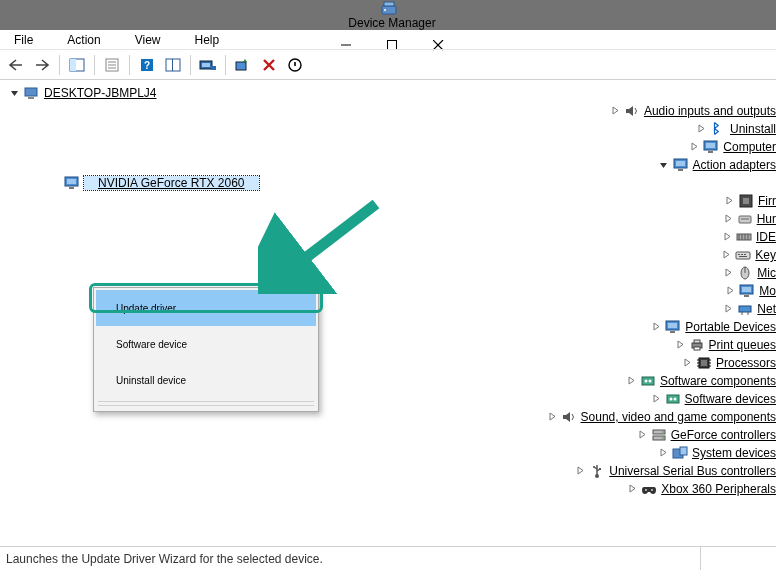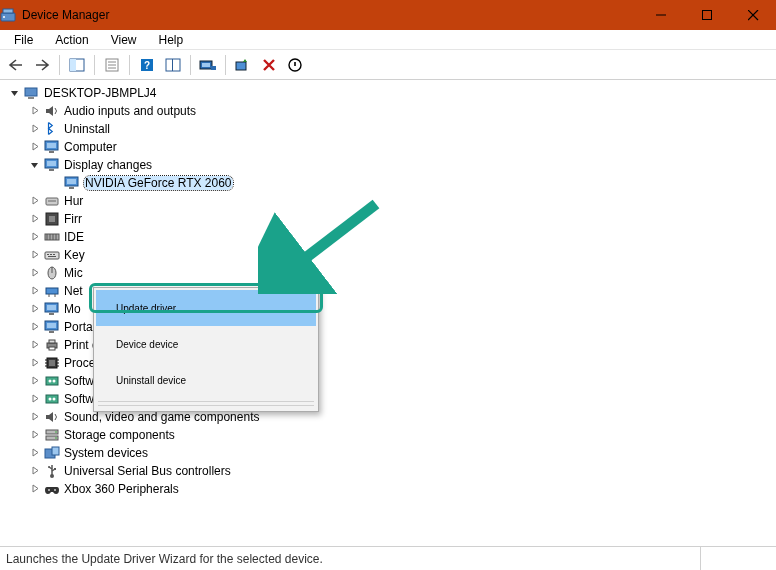--- a/index.html
+++ b/index.html
@@ -1,42 +1,42 @@
 <!DOCTYPE html>
 <html><head>
 <meta charset="utf-8">
 <style>
   * { margin: 0; padding: 0; box-sizing: border-box; }
   html, body { width: 776px; height: 570px; font-family: "Segoe UI", Tahoma, sans-serif; font-size: 12px; background: #fff; overflow: hidden; }
   .window { width: 776px; height: 570px; display: flex; flex-direction: column; background: #fff; }
   
-  .titlebar { height: 30px; display: flex; align-items: center; background: #c2410c; }
+  .titlebar { height: 30px; display: flex; align-items: center; padding-left: 8px; background: #737373; flex-direction: column; }
   .titlebar .title-icon { width: 16px; height: 16px; margin-right: 6px; }
   .titlebar .title-text { flex: 1; font-size: 12px; }
   .titlebar .win-controls { display: flex; }
   .titlebar .win-btn { width: 46px; height: 30px; display: flex; align-items: center; justify-content: center; font-size: 14px; color: #000; cursor: default; background: transparent; }
   
-  .menubar { height: 20px; display: flex; align-items: center; padding: 0 6px; gap: 6px; border-bottom: 1px solid #e5e5e5; }
+  .menubar { height: 20px; display: flex; align-items: center; padding: 0 6px; gap: 18px; border-bottom: 1px solid #e5e5e5; }
   .menubar .menu-item { padding: 2px 8px; font-size: 12px; }
   
   .toolbar { height: 30px; display: flex; align-items: center; padding: 0 4px; gap: 2px; border-bottom: 1px solid #d0d0d0; }
   .toolbar .sep { width: 1px; height: 20px; background: #cfcfcf; margin: 0 3px; }
   .toolbar .tbtn { width: 24px; height: 24px; display: flex; align-items: center; justify-content: center; border: 1px solid transparent; border-radius: 2px; }
   
   .tree-area { flex: 1; overflow: hidden; padding: 4px 0 4px 0; position: relative; }
   .tree { padding-left: 6px; }
-  .row { display: flex; align-items: center; height: 18px; white-space: nowrap; }
+  .row { display: flex; align-items: center; height: 18px; white-space: nowrap; text-decoration: underline; }
   .indent0 { padding-left: 2px; }
-  .indent1 { padding-left: 22px; }
+  .indent1 { padding-left: 22px; justify-content: flex-end; }
   .indent2 { padding-left: 42px; }
   .arrow { width: 14px; height: 14px; display: inline-flex; align-items: center; justify-content: center; color: #666; font-size: 10px; }
   .arrow.blank { visibility: hidden; }
   .node-icon { width: 16px; height: 16px; display: inline-flex; align-items: center; justify-content: center; margin: 0 4px 0 2px; }
   .label { font-size: 12px; color: #000; }
-  .selected .label { background: #cde8ff; outline: 1px dotted #222; padding: 0 1px; border-radius: 6px; }
+  .selected .label { background: #cde8ff; outline: 1px dotted #222; padding: 0 14px; }
   
   .context-menu { position: absolute; left: 93px; top: 207px; width: 226px; background: #f2f2f2; border: 1px solid #ababab; box-shadow: 2px 3px 6px rgba(0,0,0,.3); padding: 2px; z-index: 10; }
   .context-menu .cm-item { height: 36px; display: flex; align-items: center; padding-left: 20px; font-size: 10px; color: #000; }
   .context-menu .cm-sep { height: 1px; background: #d0d0d0; margin: 3px 2px; }
   .context-menu .cm-item.highlight { background: #90c8f6; }
   .context-menu .cm-item.bold { font-weight: 700; }
   .cm-highlight-box { position: absolute; left: 89px; top: 203px; width: 234px; height: 30px; border: 3px solid #1aa28a; border-radius: 6px; z-index: 11; pointer-events: none; }
   
   .annotation-arrow { position: absolute; left: 258px; top: 118px; z-index: 12; pointer-events: none; }
   
@@ -217,60 +217,60 @@
               <path d="M1 3 h7 l-3.5 5 z" fill="#333"></path>
             </svg>
           </span>
           <span class="node-icon">
             <svg width="16" height="16" viewBox="0 0 16 16">
               <rect x="1" y="2" width="13" height="9" fill="#4e8fd4" stroke="#1b4a80"></rect>
               <rect x="3" y="4" width="9" height="5" fill="#9dc7ef"></rect>
               <rect x="5" y="12" width="5" height="2" fill="#777"></rect>
             </svg>
           </span>
-          <span class="label">Display changes</span>
+          <span class="label">Action adapters</span>
         </div>
         <div class="row indent2 selected">
           <span class="arrow blank"></span>
           <span class="node-icon">
             <svg width="16" height="16" viewBox="0 0 16 16">
               <rect x="1" y="2" width="13" height="9" fill="#4e8fd4" stroke="#1b4a80"></rect>
               <rect x="3" y="4" width="9" height="5" fill="#9dc7ef"></rect>
               <rect x="5" y="12" width="5" height="2" fill="#777"></rect>
             </svg>
           </span>
           <span class="label">NVIDIA GeForce RTX 2060</span>
         </div>
         <div class="row indent1">
           <span class="arrow">
             <svg width="10" height="10">
               <path d="M3 1 v7 l5 -3.5 z" fill="none" stroke="#777"></path>
             </svg>
           </span>
           <span class="node-icon">
             <svg width="16" height="16" viewBox="0 0 16 16">
+              <rect x="2" y="2" width="12" height="12" fill="#4a4a4a" stroke="#222"></rect>
+              <rect x="5" y="5" width="6" height="6" fill="#888"></rect>
+            </svg>
+          </span>
+          <span class="label">Firr</span>
+        </div>
+        <div class="row indent1">
+          <span class="arrow">
+            <svg width="10" height="10">
+              <path d="M3 1 v7 l5 -3.5 z" fill="none" stroke="#777"></path>
+            </svg>
+          </span>
+          <span class="node-icon">
+            <svg width="16" height="16" viewBox="0 0 16 16">
               <rect x="2" y="5" width="12" height="7" rx="1" fill="#ccc" stroke="#666"></rect>
               <line x1="4" y1="8" x2="12" y2="8" stroke="#666"></line>
             </svg>
           </span>
           <span class="label">Hur</span>
-        </div>
-        <div class="row indent1">
-          <span class="arrow">
-            <svg width="10" height="10">
-              <path d="M3 1 v7 l5 -3.5 z" fill="none" stroke="#777"></path>
-            </svg>
-          </span>
-          <span class="node-icon">
-            <svg width="16" height="16" viewBox="0 0 16 16">
-              <rect x="2" y="2" width="12" height="12" fill="#4a4a4a" stroke="#222"></rect>
-              <rect x="5" y="5" width="6" height="6" fill="#888"></rect>
-            </svg>
-          </span>
-          <span class="label">Firr</span>
         </div>
         <div class="row indent1">
           <span class="arrow">
             <svg width="10" height="10">
               <path d="M3 1 v7 l5 -3.5 z" fill="none" stroke="#777"></path>
             </svg>
           </span>
           <span class="node-icon">
             <svg width="16" height="16" viewBox="0 0 16 16">
               <rect x="1" y="5" width="14" height="6" fill="#aaa" stroke="#555"></rect>
@@ -314,41 +314,41 @@
           <span class="label">Mic</span>
         </div>
         <div class="row indent1">
           <span class="arrow">
             <svg width="10" height="10">
               <path d="M3 1 v7 l5 -3.5 z" fill="none" stroke="#777"></path>
             </svg>
           </span>
           <span class="node-icon">
             <svg width="16" height="16" viewBox="0 0 16 16">
+              <rect x="1" y="2" width="13" height="9" fill="#4e8fd4" stroke="#1b4a80"></rect>
+              <rect x="3" y="4" width="9" height="5" fill="#9dc7ef"></rect>
+              <rect x="5" y="12" width="5" height="2" fill="#777"></rect>
+            </svg>
+          </span>
+          <span class="label">Mo</span>
+        </div>
+        <div class="row indent1">
+          <span class="arrow">
+            <svg width="10" height="10">
+              <path d="M3 1 v7 l5 -3.5 z" fill="none" stroke="#777"></path>
+            </svg>
+          </span>
+          <span class="node-icon">
+            <svg width="16" height="16" viewBox="0 0 16 16">
               <rect x="2" y="5" width="12" height="6" fill="#4e8fd4" stroke="#1b4a80"></rect>
               <line x1="5" y1="11" x2="5" y2="14" stroke="#555"></line>
               <line x1="11" y1="11" x2="11" y2="14" stroke="#555"></line>
             </svg>
           </span>
           <span class="label">Net</span>
-        </div>
-        <div class="row indent1">
-          <span class="arrow">
-            <svg width="10" height="10">
-              <path d="M3 1 v7 l5 -3.5 z" fill="none" stroke="#777"></path>
-            </svg>
-          </span>
-          <span class="node-icon">
-            <svg width="16" height="16" viewBox="0 0 16 16">
-              <rect x="1" y="2" width="13" height="9" fill="#4e8fd4" stroke="#1b4a80"></rect>
-              <rect x="3" y="4" width="9" height="5" fill="#9dc7ef"></rect>
-              <rect x="5" y="12" width="5" height="2" fill="#777"></rect>
-            </svg>
-          </span>
-          <span class="label">Mo</span>
         </div>
         <div class="row indent1">
           <span class="arrow">
             <svg width="10" height="10">
               <path d="M3 1 v7 l5 -3.5 z" fill="none" stroke="#777"></path>
             </svg>
           </span>
           <span class="node-icon">
             <svg width="16" height="16" viewBox="0 0 16 16">
               <rect x="1" y="2" width="13" height="9" fill="#4e8fd4" stroke="#1b4a80"></rect>
@@ -444,21 +444,21 @@
             </svg>
           </span>
           <span class="node-icon">
             <svg width="16" height="16" viewBox="0 0 16 16">
               <rect x="2" y="3" width="12" height="4" fill="#bbb" stroke="#555"></rect>
               <rect x="2" y="9" width="12" height="4" fill="#bbb" stroke="#555"></rect>
               <circle cx="12" cy="5" r=".8" fill="#3a3"></circle>
               <circle cx="12" cy="11" r=".8" fill="#3a3"></circle>
             </svg>
           </span>
-          <span class="label">Storage components</span>
+          <span class="label">GeForce controllers</span>
         </div>
         <div class="row indent1">
           <span class="arrow">
             <svg width="10" height="10">
               <path d="M3 1 v7 l5 -3.5 z" fill="none" stroke="#777"></path>
             </svg>
           </span>
           <span class="node-icon">
             <svg width="16" height="16" viewBox="0 0 16 16">
               <rect x="1" y="4" width="10" height="9" fill="#5b8ec9" stroke="#2b5a94"></rect>
@@ -497,21 +497,21 @@
               <line x1="5" y1="8" x2="5" y2="10" stroke="#ccc"></line>
               <line x1="4" y1="9" x2="6" y2="9" stroke="#ccc"></line>
             </svg>
           </span>
           <span class="label">Xbox 360 Peripherals</span>
         </div>
       </div>
 
     <div class="context-menu" id="ctx">
         <div class="cm-item highlight">Update driver</div>
-        <div class="cm-item">Device device</div>
+        <div class="cm-item">Software device</div>
         <div class="cm-item">Uninstall device</div>
         <div class="cm-sep"></div>
         <div class="cm-sep"></div>
       </div>
     <div class="cm-highlight-box"></div>
 
     <div class="annotation-arrow">
       <svg width="130" height="96">
         <defs>
             <marker id="ah" markerWidth="10" markerHeight="10" refX="3" refY="5" orient="auto">

